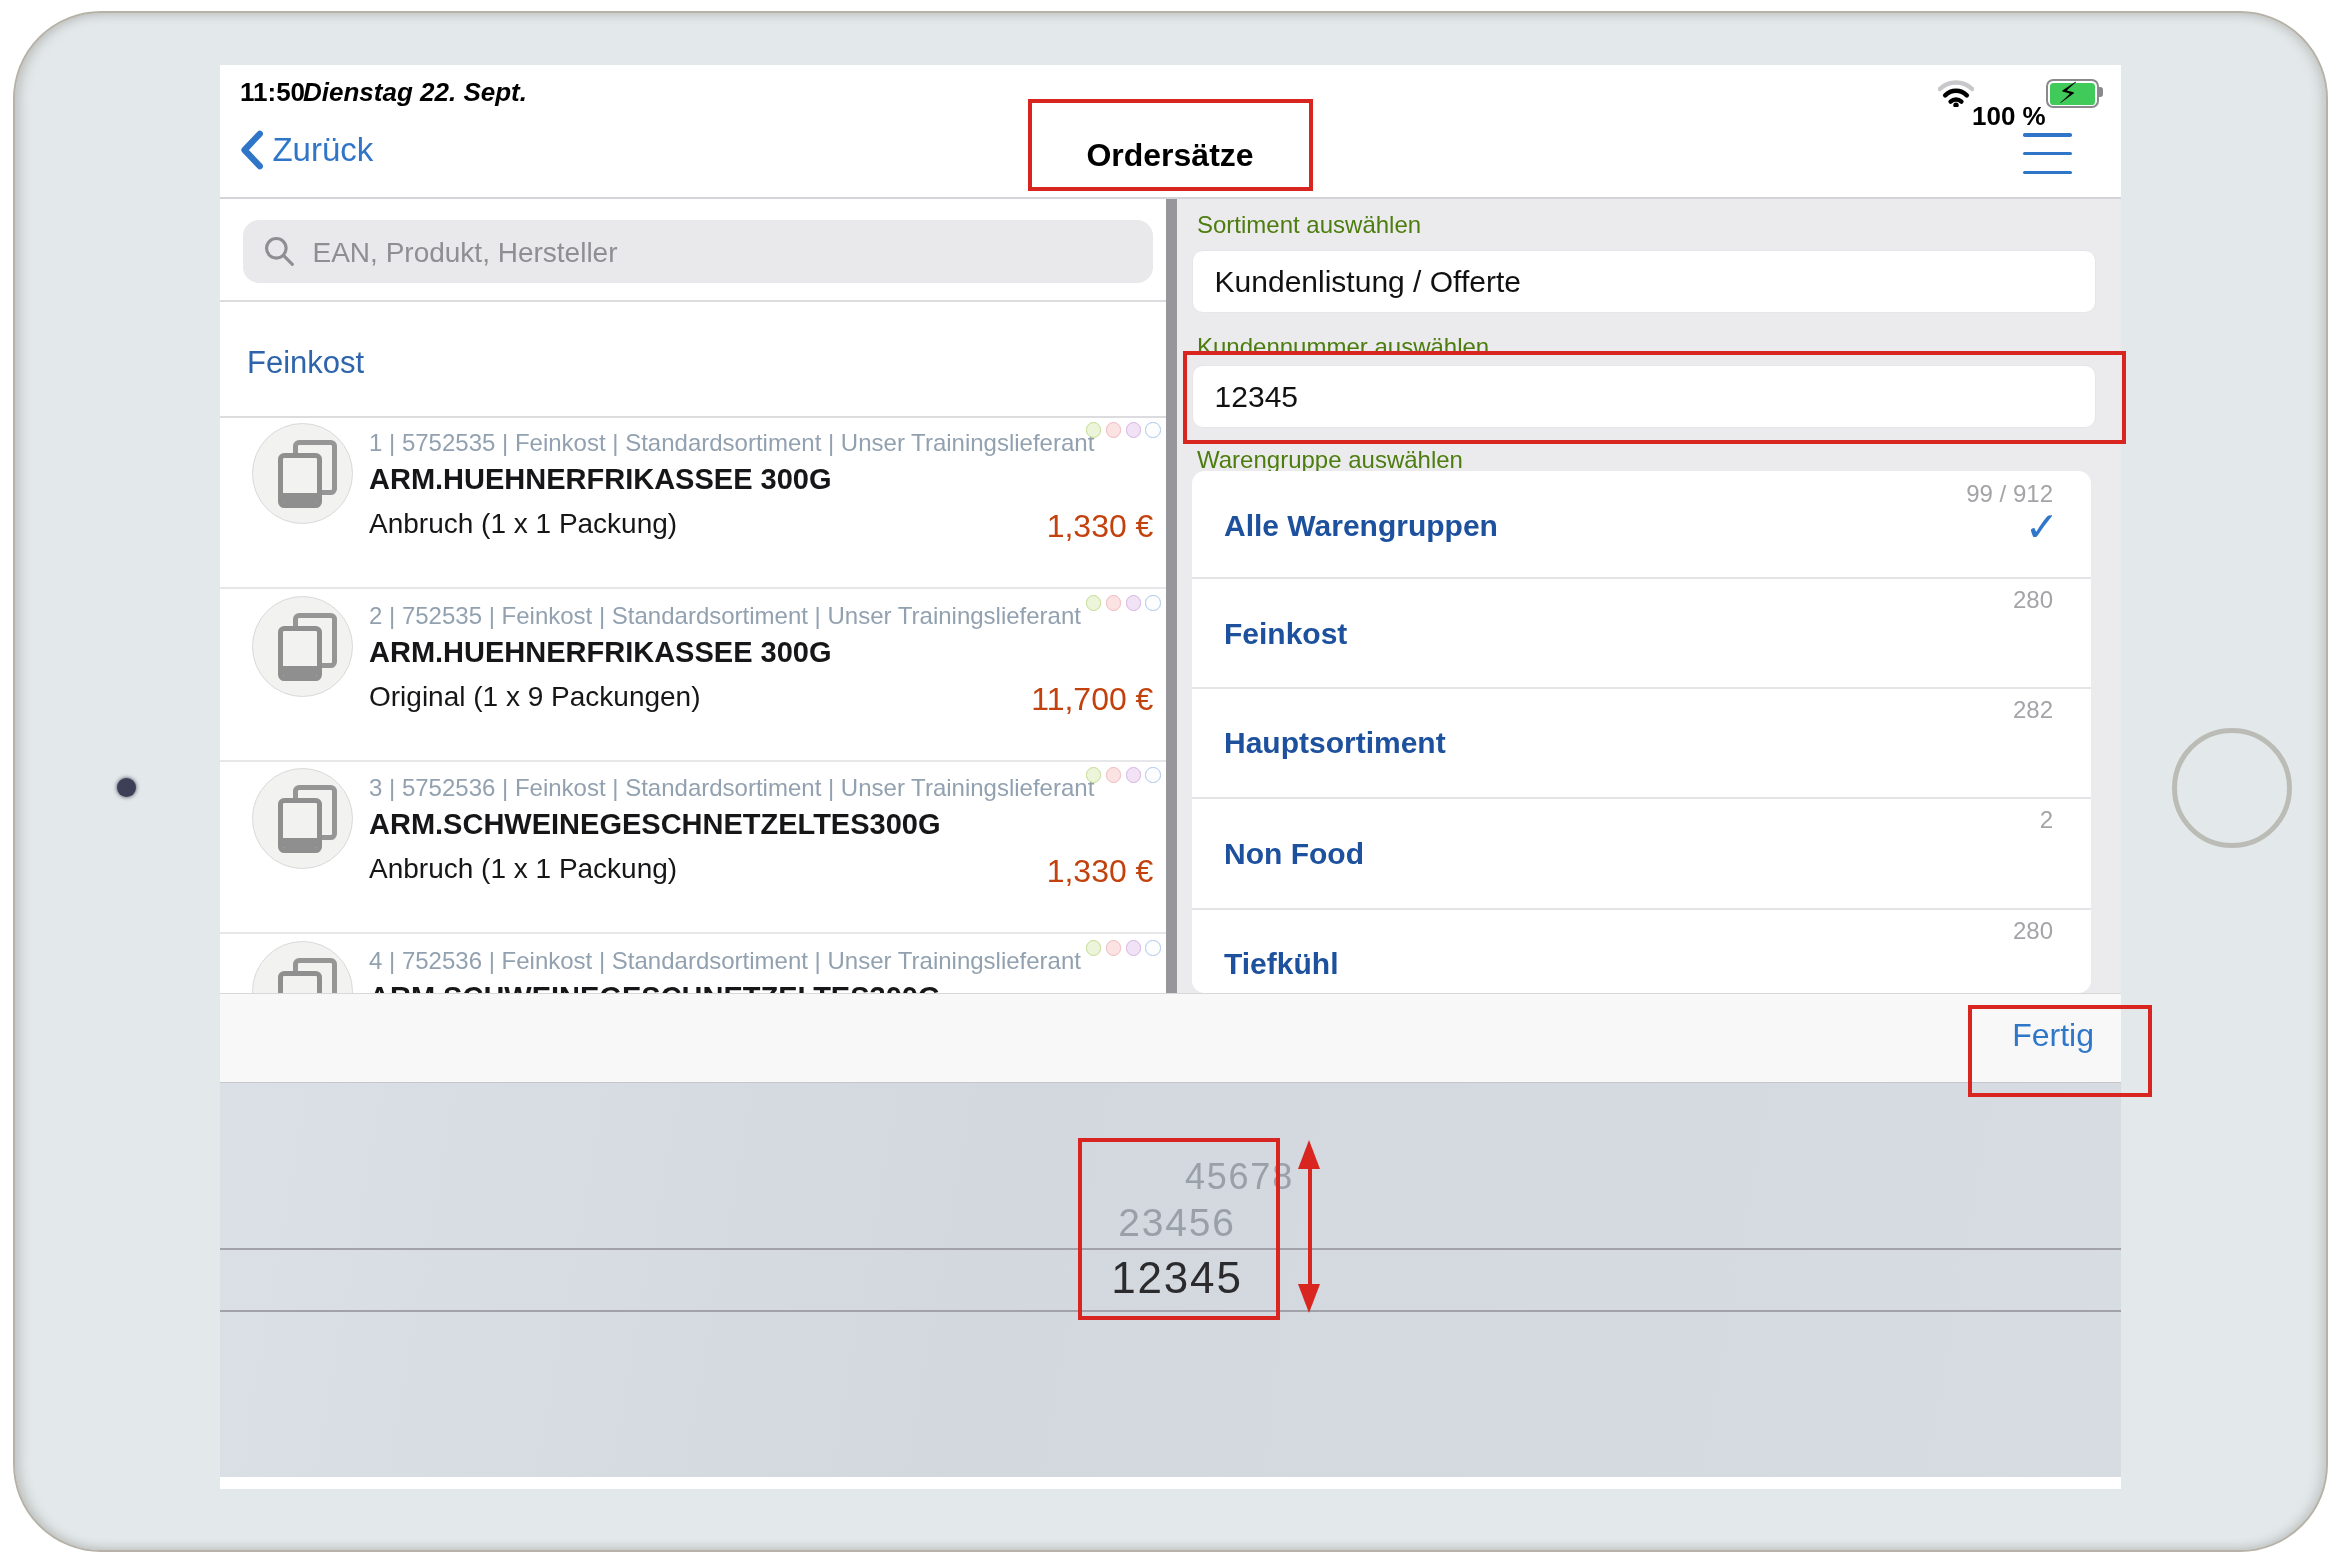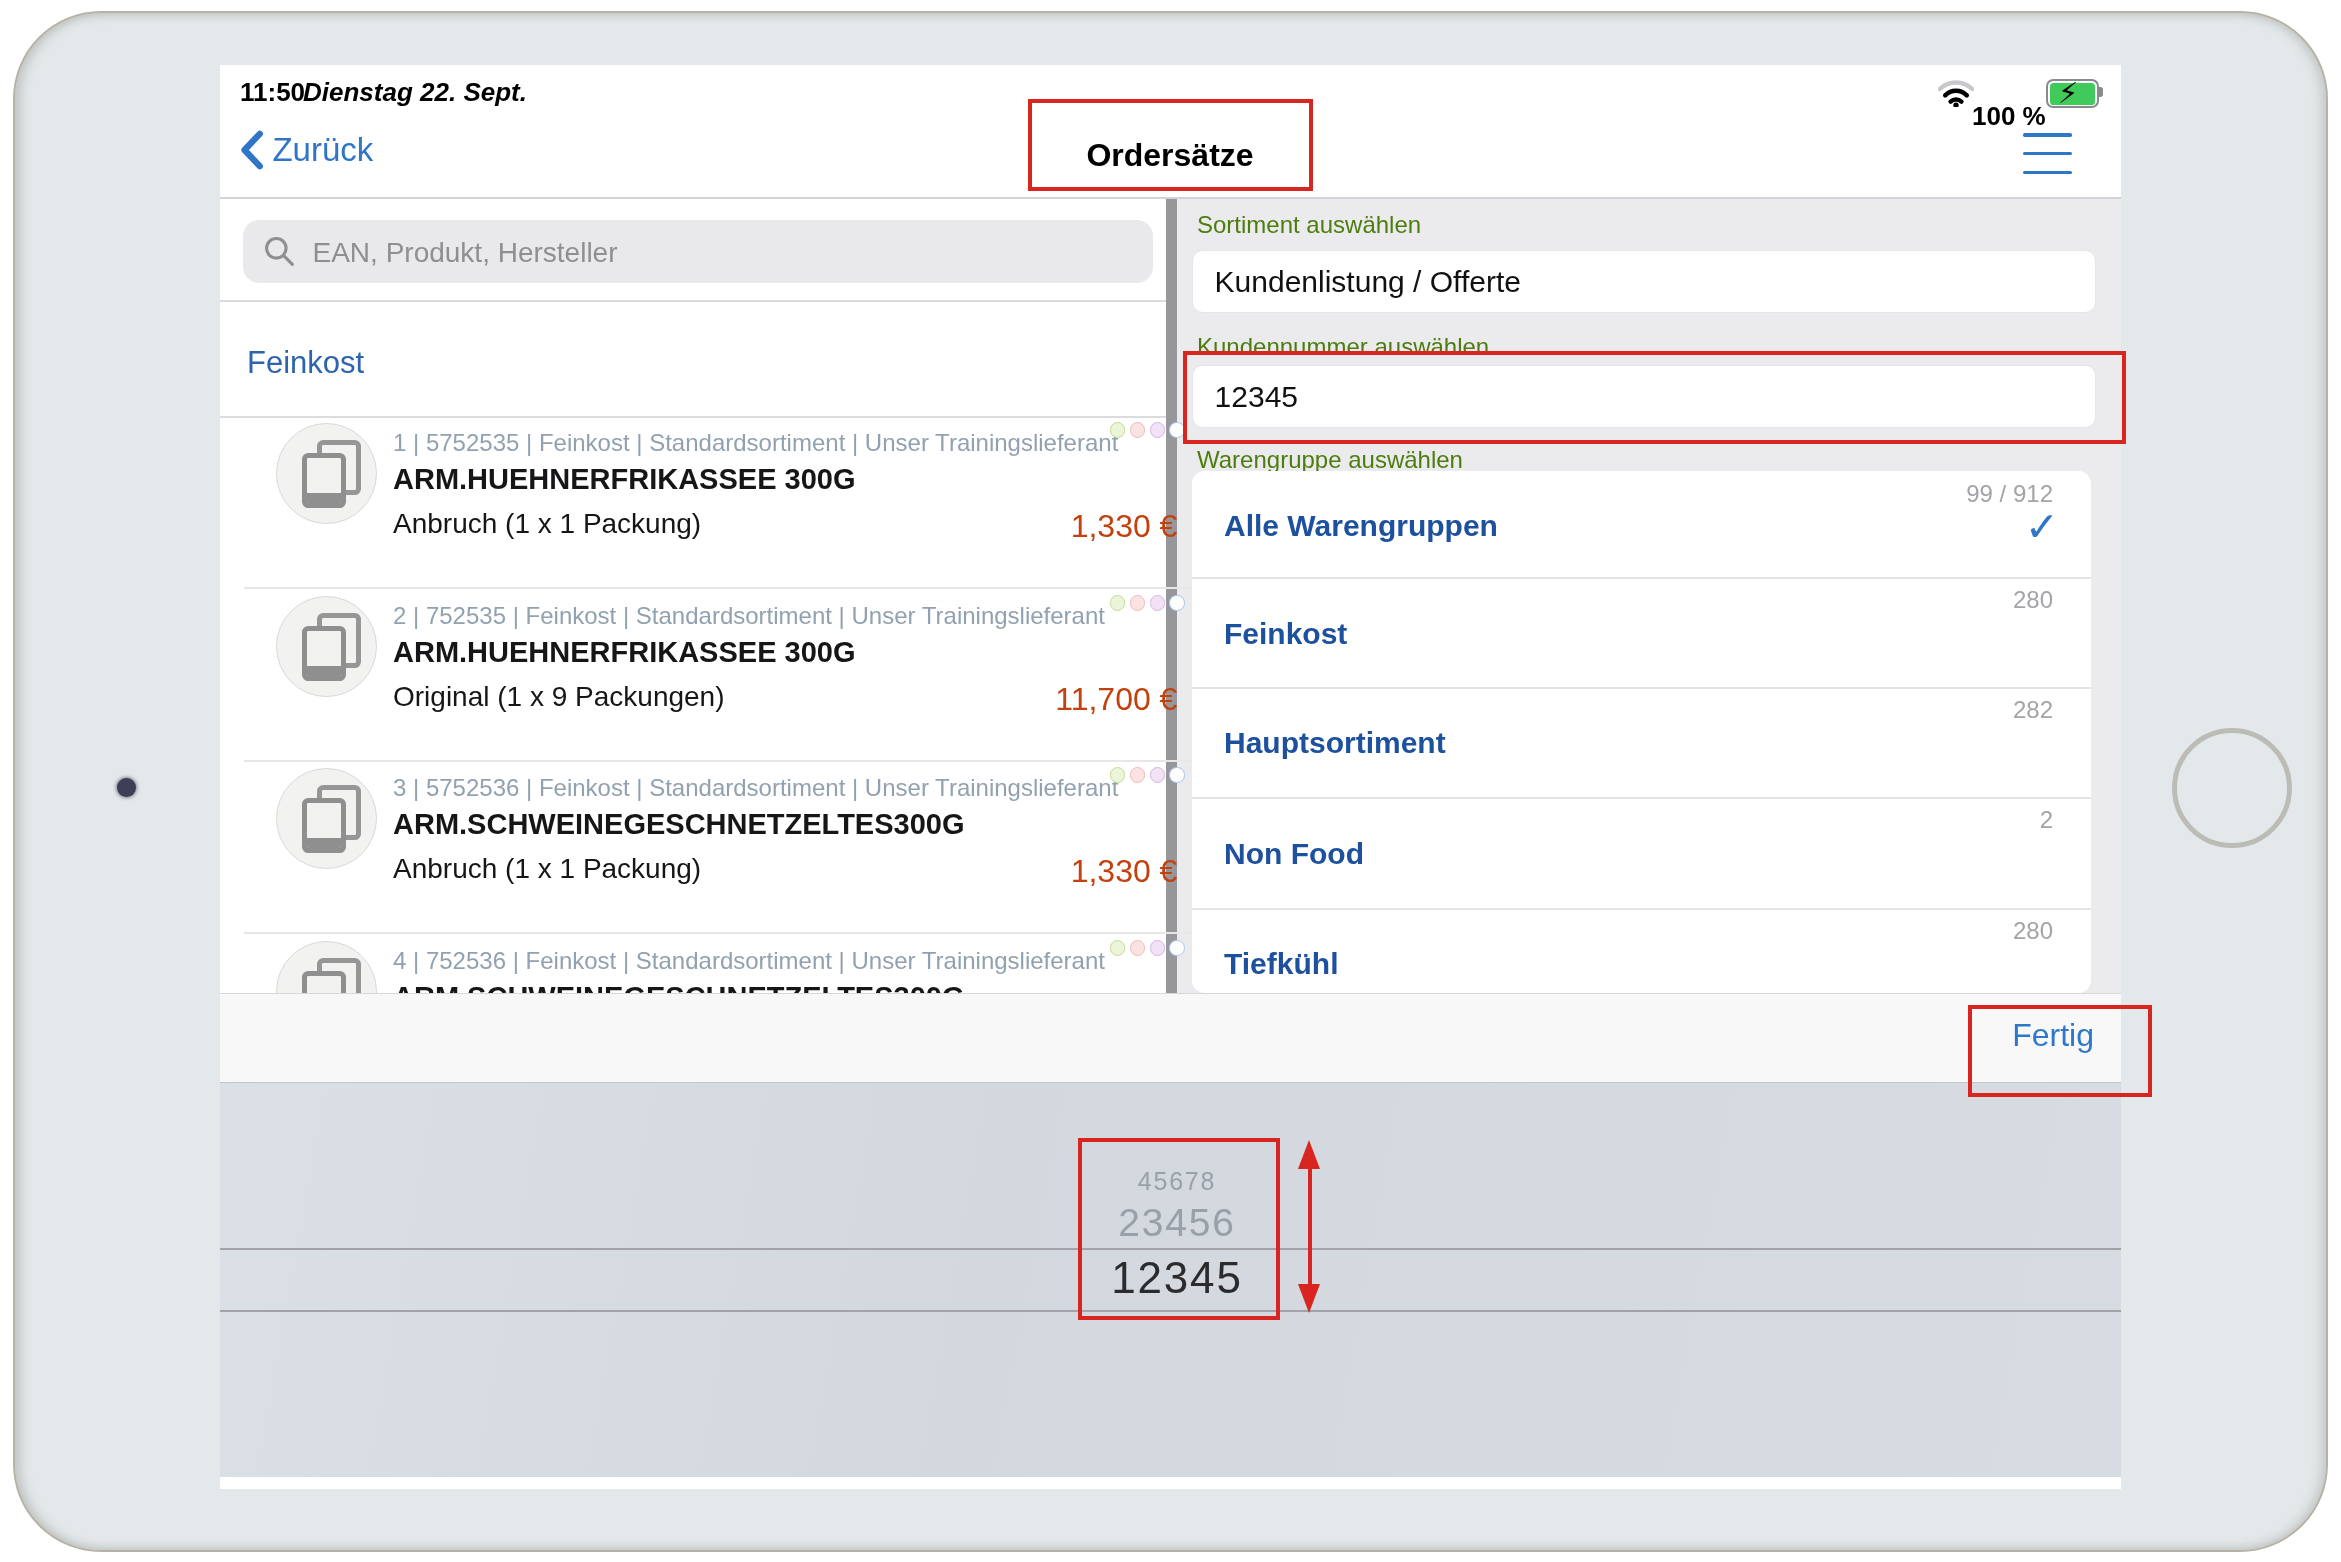--- a/index.html
+++ b/index.html
@@ -45,21 +45,21 @@
   .search{left:22.5px;top:155px;width:910px;height:63px;background:#e9e9eb;border-radius:16px;}
   .search svg{position:absolute;left:20px;top:15.3px;}
   .search input{position:absolute;left:68px;top:0;width:818px;height:63px;border:none;background:transparent;
                 outline:none;font-size:28px;color:#3a3a3c;font-family:inherit;}
   .search input::placeholder{color:#8e8e93;opacity:1;}
 
   .sep{height:1.8px;background:#dcdcde;left:0;width:946px;}
   .section-h{left:27px;top:280px;font-size:31px;color:#2e64ab;}
 
   
-  .product-row{left:0;width:946px;height:173px;cursor:pointer;margin-left:24px;}
+  .product-row{left:0;width:946px;height:173px;cursor:pointer;}
   .product-row .rowline{position:absolute;left:0;bottom:0;width:100%;height:1.8px;background:#e7e7e9;}
   .avatar{position:absolute;left:32px;top:7.2px;width:99px;height:99px;border:1.8px solid #d9d9d9;
           border-radius:50%;background:#f2f2f1;}
   .cb{position:absolute;left:40px;top:16px;width:34px;height:45px;border:5.4px solid #969696;border-radius:6.3px;}
   .cf{position:absolute;left:25px;top:29px;width:34px;height:45px;border:5.4px solid #8f8f8f;border-radius:6.3px;
       background:#f2f2f1;overflow:hidden;}
   .cf::after{content:"";position:absolute;left:-5.4px;right:-5.4px;bottom:-5.4px;height:15.3px;background:#8f8f8f;}
   .p-meta{position:absolute;left:149px;top:12.6px;font-size:24px;color:#92a1b0;white-space:nowrap;}
   .p-name{position:absolute;left:149px;top:47px;font-size:29px;font-weight:700;color:#161618;}
   .p-variant{position:absolute;left:149px;top:92px;font-size:28px;color:#161618;}
@@ -256,21 +256,21 @@
       <div class="wg-label" style="top:476px;">Tiefkühl</div>
     </div>
 
     <div class="abs toolbar">
       <div class="done">Fertig</div>
     </div>
 
     <div class="abs picker">
       <div class="hline" style="top:165px;"></div>
       <div class="hline" style="top:227px;"></div>
-      <div class="popt dim" style="top:84px;font-size:25px;">45678</div>
+      <div class="popt dim" style="top:73px;font-size:36px;text-align:right;">45678</div>
       <div class="popt dim" style="top:118px;font-size:39px;">23456</div>
       <div class="popt sel" style="top:170px;font-size:44px;">12345</div>
     </div>
 
   </div>
 
   <div class="ann" style="left:1028px;top:99px;width:277px;height:84px;"></div>
   <div class="ann" style="left:1183px;top:351px;width:935px;height:85px;"></div>
   <div class="ann" style="left:1968px;top:1005px;width:176px;height:84px;"></div>
   <div class="ann" style="left:1078px;top:1138px;width:194px;height:174px;"></div>

